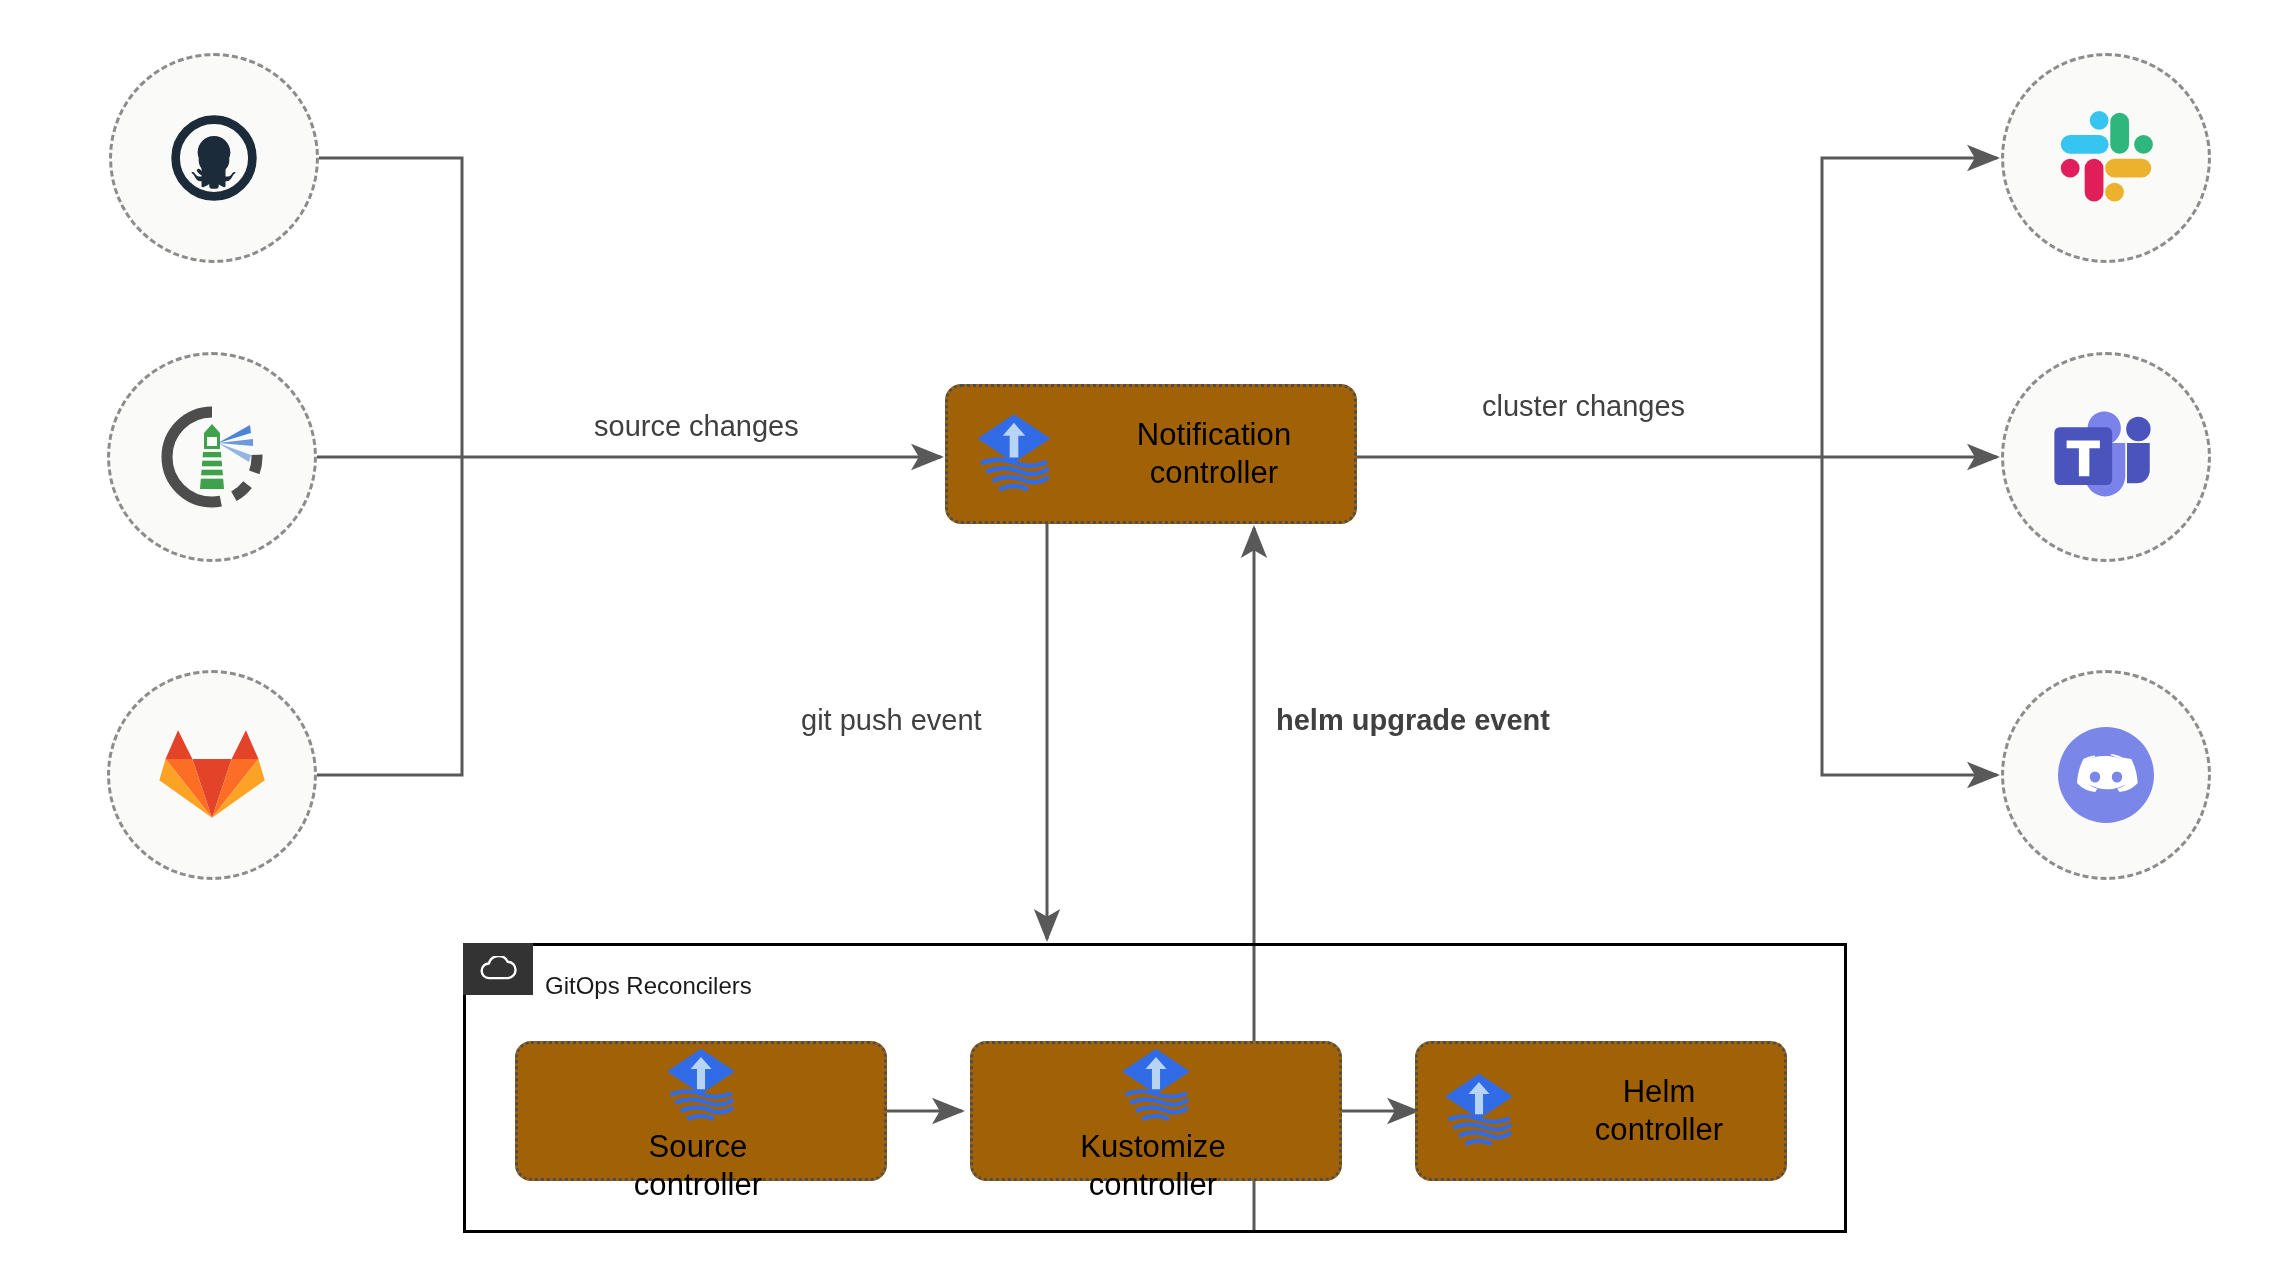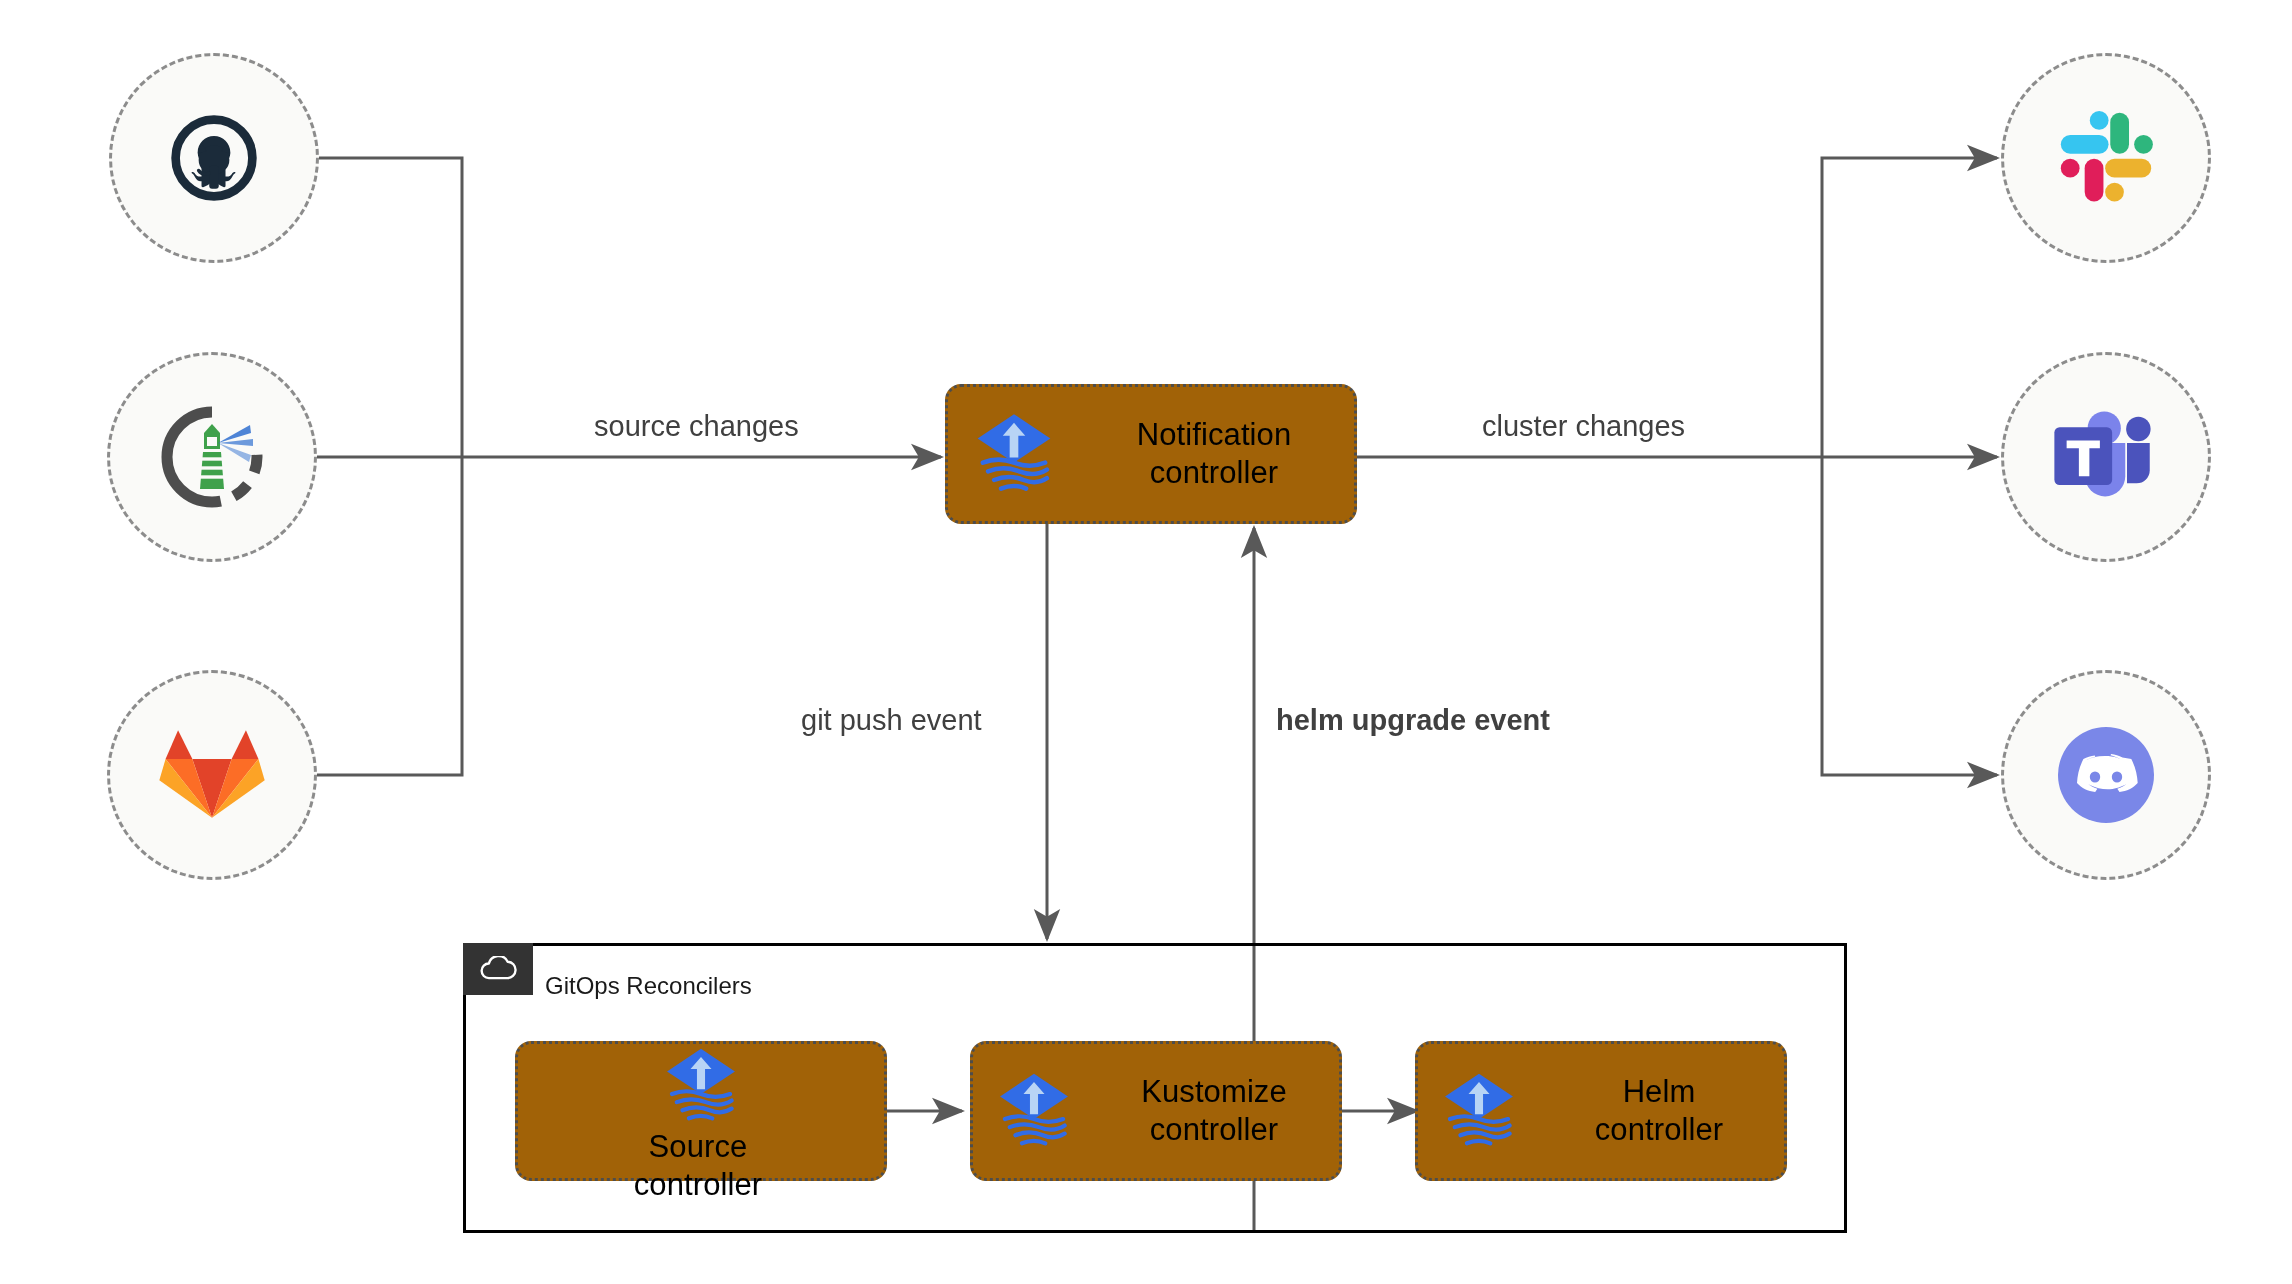--- a/index.html
+++ b/index.html
@@ -155,21 +155,21 @@
         </g>
       </svg>
     </div>
     <div class="ctrl-label">
       <div>Notification</div>
       <div>controller</div>
     </div>
   </div>
 
   <div class="edge-label" style="left:584px;top:408px;">source changes</div>
-  <div class="edge-label" style="left:1472px;top:408px;">cluster changes</div>
+  <div class="edge-label" style="left:1472px;top:388px;">cluster changes</div>
   <div class="edge-label" style="left:791px;top:702px;text-align:right;">git push event</div>
   <div class="edge-label" style="left:1266px;top:702px;font-weight:bold;">helm upgrade event</div>
 
   <div class="group-box" style="left:463px;top:943px;width:1384px;height:290px;"></div>
 
   <div class="group-tab" style="left:463px;top:943px;width:70px;height:52px;">
     <svg width="40" height="26" viewBox="0 0 44 28">
       <path d="M12 24h20a9 9 0 0 0 .6-18A11 11 0 0 0 12 8a8 8 0 0 0 0 16z" fill="none" stroke="#ffffff" stroke-width="2.6" stroke-linejoin="round"></path>
     </svg>
   </div>
@@ -187,21 +187,21 @@
           <path d="M35 92 Q50 86 64 92"></path>
         </g>
       </svg>
     </div>
     <div class="ctrl-label">
       <div>Source</div>
       <div>controller</div>
     </div>
   </div>
 
-  <div class="ctrl-box" style="left:970px;top:1041px;width:372px;height:140px;">
+  <div class="ctrl-box" style="left:970px;top:1041px;width:372px;height:140px;flex-direction:column;">
     <div class="ctrl-icon" style="width:122px;">
       <svg width="82" height="84" viewBox="0 0 100 104">
         <path fill="#316ce6" d="M50 6 L92 34 L50 62 L8 34 Z"></path>
         <path fill="#b8d4f5" d="M50 16 L63 31 L55 31 L55 56 L45 56 L45 31 L37 31 Z"></path>
         <g stroke="#316ce6" stroke-width="5.2" fill="none" stroke-linecap="round">
           <path d="M14 62 Q32 55 50 62 Q68 69 86 62"></path>
           <path d="M20 72 Q38 65 56 72 Q74 79 88 70"></path>
           <path d="M27 82 Q44 75 61 82 Q76 88 88 80"></path>
           <path d="M35 92 Q50 86 64 92"></path>
         </g>

